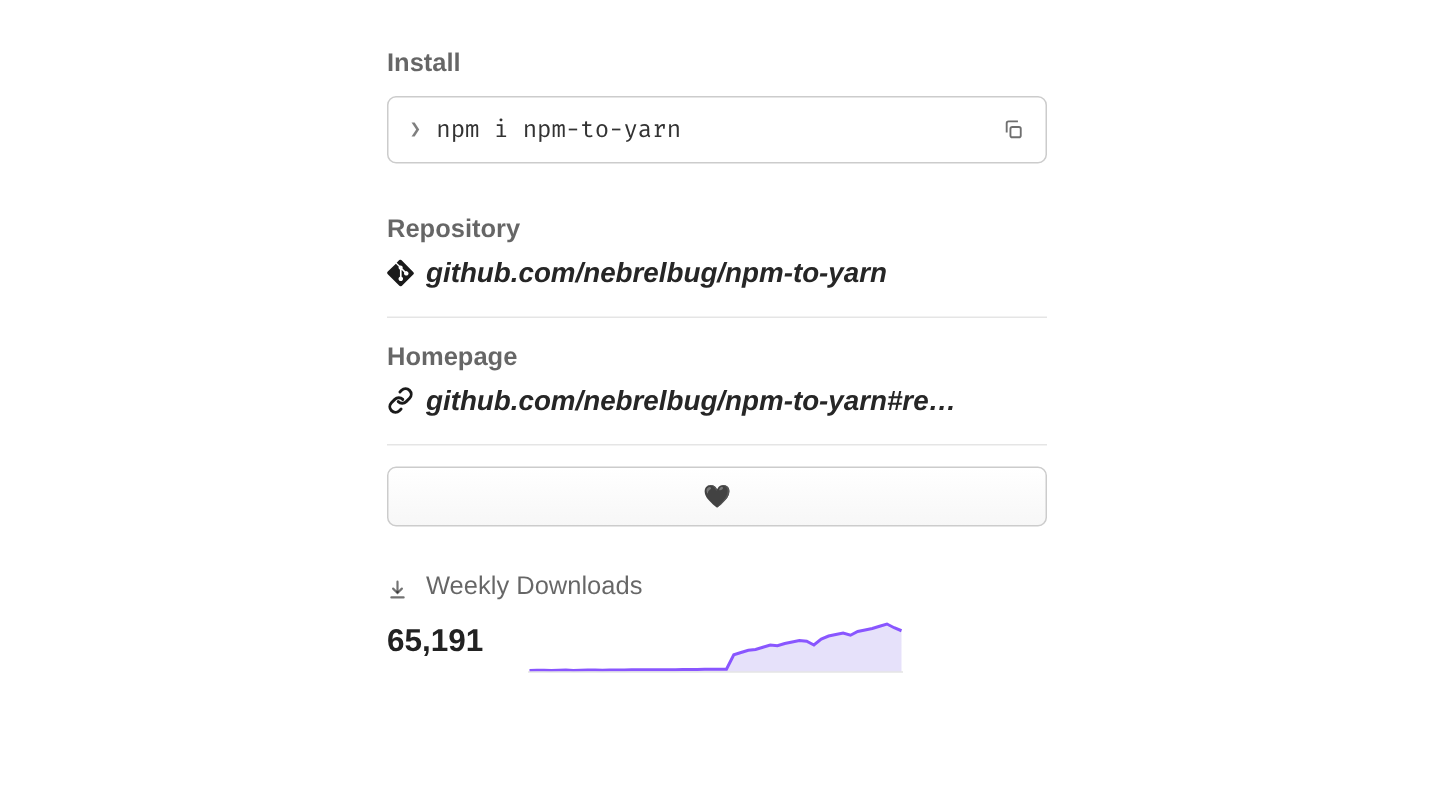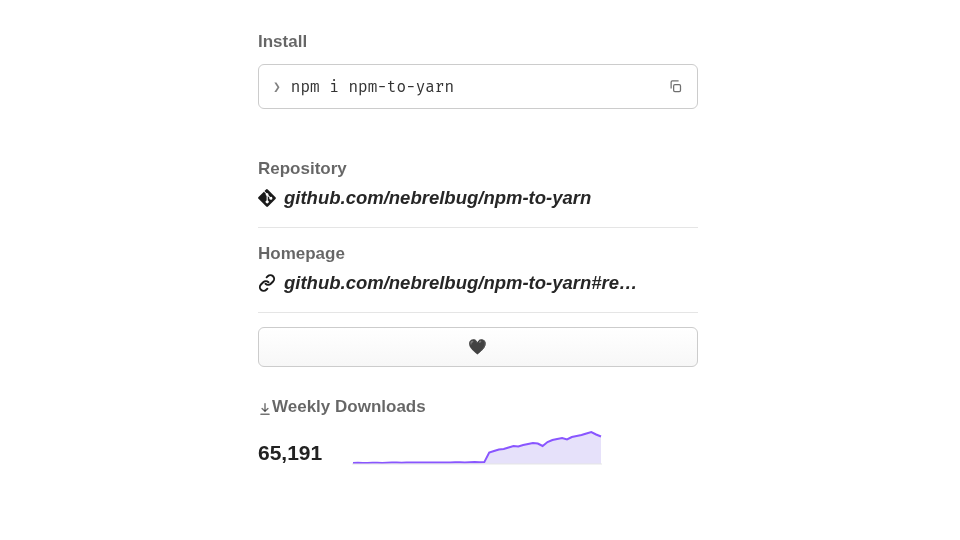--- a/index.html
+++ b/index.html
@@ -59,23 +59,23 @@
     border-radius:6px;
     background: linear-gradient(#fff,#f7f7f7);
     font-size:18px;
     padding:10px 12px;
     display:flex; align-items:center; justify-content:center;
     gap:4px;
     cursor:pointer;
     color:#333;
   }
   .fund-btn .heart { font-size:15px; }
-  .weekly-row { display:flex; align-items:center; gap:0; color:rgba(0,0,0,0.6); font-size:17px; font-weight:700;}
+  .weekly-row { display:flex; align-items:center; gap:12px; color:rgba(0,0,0,0.6); font-size:17px; font-weight:400;}
   .weekly-row .dl-ico { position:relative; top:2px; }
-  .downloads-flex { display:flex; align-items:flex-end; gap:30px; margin-top:6px;}
+  .downloads-flex { display:flex; align-items:center; gap:30px; margin-top:6px;}
   .count {
     font-size:21px;
     font-weight:700;
     color:#222;
   }
   .spark-wrap {
     flex:1;
   }
   svg { display:block; }
   .section-block { margin-bottom:18px; }
@@ -94,21 +94,21 @@
       </div>
       <button class="copy-btn" aria-label="Copy install command">
         <svg width="15" height="15" viewBox="0 0 24 24" fill="none" stroke="currentColor" stroke-width="2">
           <rect x="9" y="9" width="11" height="11" rx="2" ry="2"></rect>
           <path d="M5 15V5a2 2 0 0 1 2-2h10"></path>
         </svg>
       </button>
     </div>
   </div>
 
-  <div class="section-block" style="margin-top:50px;">
+  <div class="section-block" style="margin-top:34px;">
     <h3 class="section-title" style="margin-bottom:8px;">Repository</h3>
     <div class="link-row">
       <svg width="18" height="18" viewBox="0 0 24 24" fill="#1a1a1a">
         <path d="M23.3 11 13 0.7a1.6 1.6 0 0 0-2.3 0L8.6 2.8l2.6 2.6A2 2 0 0 1 13.8 8l2.5 2.5a2 2 0 1 1-1 1l-2.3-2.3v6.1a2 2 0 1 1-1.5 0V9a2 2 0 0 1-1-2.6L7.9 3.8 0.7 10.7a1.6 1.6 0 0 0 0 2.3L11 23.3a1.6 1.6 0 0 0 2.3 0l10-10a1.6 1.6 0 0 0 0-2.3z"></path>
       </svg>
       <a href="#">github.com/nebrelbug/npm-to-yarn</a>
     </div>
   </div>
 
   <hr class="divider" style="margin-top:18px;">

